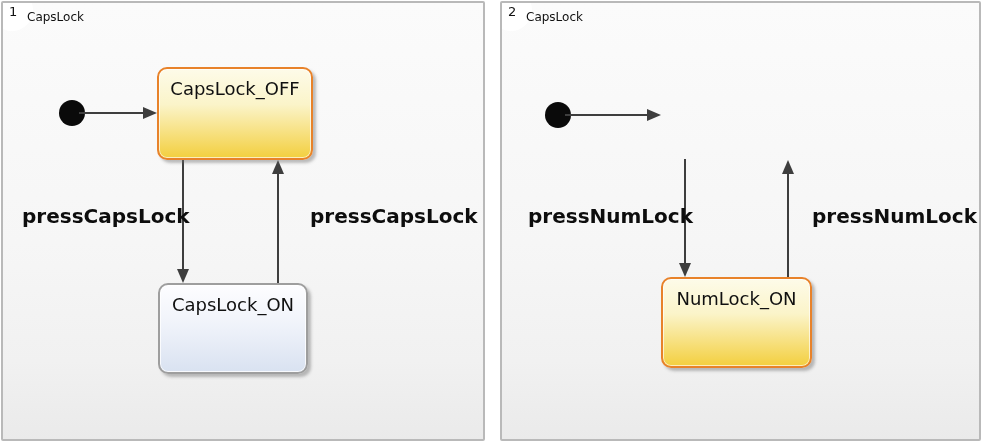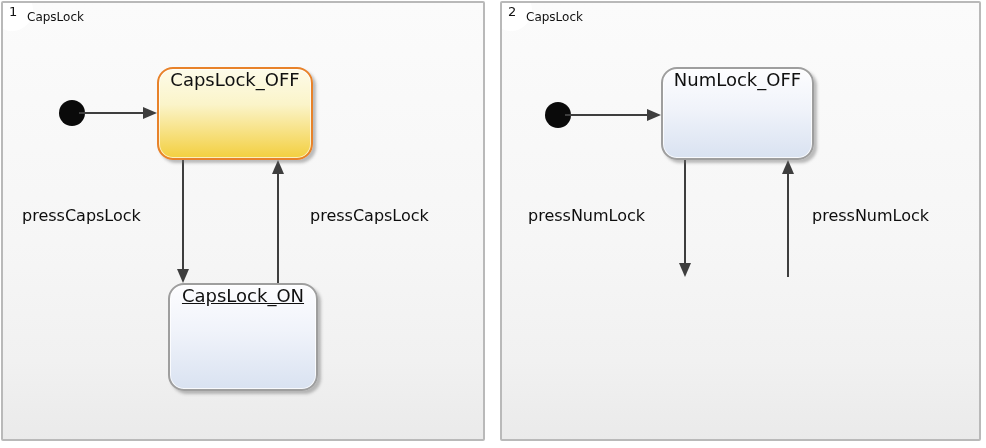--- a/index.html
+++ b/index.html
@@ -52,44 +52,46 @@
     position: absolute;
     top: 7px; left: 24px;
     font-size: 12px;
     color: #111111;
     white-space: nowrap;
   }
 
   .state {
     position: absolute;
     box-sizing: border-box;
-    border-radius: 16px;
+    border-radius: 10px;
     text-align: center;
+    padding-top: 9px;
     font-size: 18px;
     color: #101010;
     white-space: nowrap;
     box-shadow: 3px 3px 3px rgba(110,110,110,0.45);
   }
   .state.active {
     border: 2.5px solid #e8822a;
     background: linear-gradient(180deg, #fdfbe9 0%, #fbf4c9 40%, #f3cf3f 100%);
     box-shadow: 3px 3px 3px rgba(110,110,110,0.45), inset 0 0 0 1px rgba(255,255,255,0.65);
   }
   .state.inactive {
     border: 2px solid #9e9e9e;
     background: linear-gradient(180deg, #fdfdff 0%, #f0f3fa 45%, #d9e2f1 100%);
     box-shadow: 3px 3px 3px rgba(110,110,110,0.45), inset 0 0 0 1px rgba(255,255,255,0.8);
   }
 
   .tlabel {
     position: absolute;
-    font-size: 16px;
+    font-size: 20px;
     line-height: 26px;
     color: #0d0d0d;
     white-space: nowrap;
+    font-weight: bold;
   }
 
   svg.wires {
     position: absolute;
     top: 0; left: 0;
     pointer-events: none;
   }
   .wire { stroke: #3e3e3e; stroke-width: 2; fill: none; }
   .head { fill: #3e3e3e; stroke: none; }
   .startdot { fill: #0a0a0a; }
@@ -116,21 +118,21 @@
 
     <div class="badge">
       <span>1</span>
     </div>
     <div class="chart-title">CapsLock</div>
 
     <div class="state active" style="left:154px; top:64px; width:156px; height:93px;">
       <span>CapsLock_OFF</span>
     </div>
 
-    <div class="state inactive" style="left:165px; top:280px; width:150px; height:108px;text-decoration:underline;">
+    <div class="state inactive" style="left:155px; top:280px; width:150px; height:91px;">
       <span>CapsLock_ON</span>
     </div>
 
     <div class="tlabel" style="left:19px; top:200px;">pressCapsLock</div>
 
     <div class="tlabel" style="left:307px; top:200px;">pressCapsLock</div>
   </div>
 
   <div class="panel panel-2">
 
@@ -145,23 +147,23 @@
 
       <line class="wire" x1="286" y1="274" x2="286" y2="170"></line>
       <polygon class="head" points="286,157 280,171 292,171"></polygon>
     </svg>
 
     <div class="badge">
       <span>2</span>
     </div>
     <div class="chart-title">CapsLock</div>
 
-    <div class="state inactive" style="left:159px; top:64px; width:153px; height:93px;">
-      <span>NumLock_OFF</span>
+
+    <div class="state active" style="left:159px; top:274px; width:151px; height:91px;">
+      <span>NumLock_ON</span>
     </div>
-
 
     <div class="tlabel" style="left:26px; top:200px;">pressNumLock</div>
 
     <div class="tlabel" style="left:310px; top:200px;">pressNumLock</div>
   </div>
 
 </div>
 
 </body></html>

